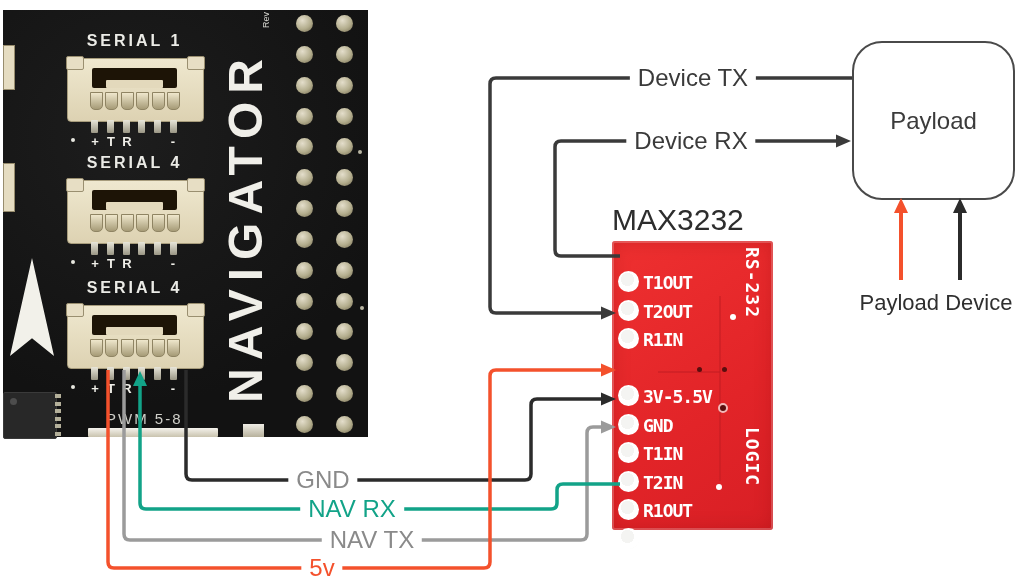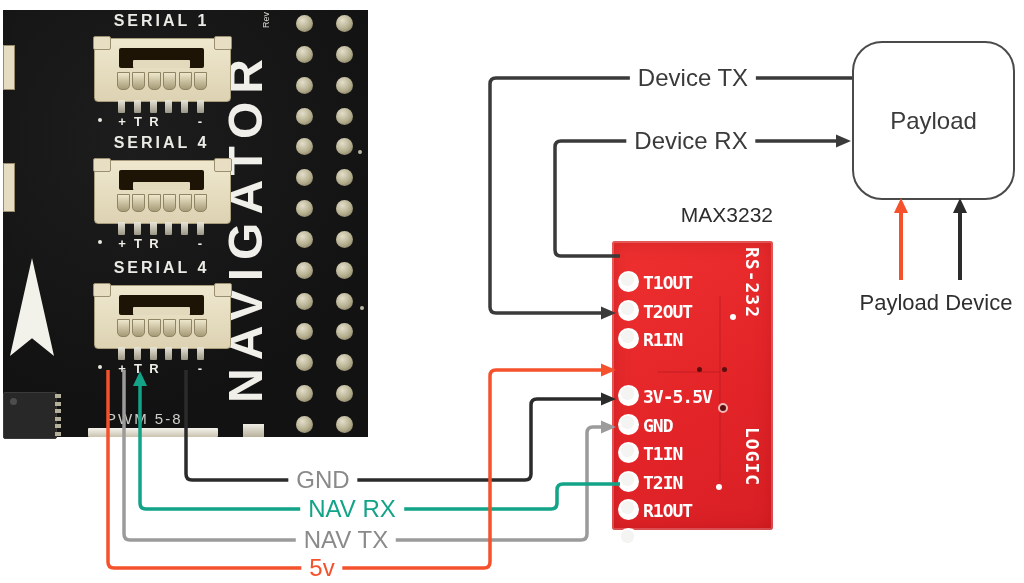--- a/index.html
+++ b/index.html
@@ -6,21 +6,21 @@
   #stage{position:relative;width:1024px;height:583px;background:#fff;overflow:hidden;
          font-family:"Liberation Sans",sans-serif;}
   
   #navboard{position:absolute;left:3px;top:10px;width:365px;height:427px;
     background:radial-gradient(circle at 35% 30%, #1d1d1d, #121212 70%);z-index:1;}
   .nav-vert{position:absolute;left:35px;top:191px;width:416px;height:52px;
     transform:rotate(-90deg);text-align:center;line-height:52px;
     font-size:48px;font-weight:bold;letter-spacing:8px;color:#f0efe9;}
   .rev-vert{position:absolute;left:243px;top:5px;width:40px;height:10px;
     transform:rotate(-90deg);font-size:9px;color:#d8d8d2;text-align:center;line-height:10px;}
-  .serial-group{position:absolute;left:91px;width:135px;height:120px;}
+  .serial-group{position:absolute;left:64px;width:135px;height:120px;margin-top:20px;}
   .serial-title{position:absolute;top:0;left:0;width:135px;text-align:center;
     font-size:16px;font-weight:bold;letter-spacing:3px;color:#ebebe6;}
   .conn{position:absolute;top:26px;left:0;width:135px;height:62px;
     background:linear-gradient(#efe8cf,#ddd2b2);border:1px solid #a79c7c;border-radius:4px;}
   .conn .ear{position:absolute;top:-3px;width:16px;height:12px;background:#e7dec4;border:1px solid #9a8f70;border-radius:2px;}
   .conn .ear.l{left:-2px}.conn .ear.r{right:-2px}
   .conn .slot{position:absolute;left:24px;top:9px;width:85px;height:20px;background:#1d1406;border-radius:2px;}
   .conn .tab{position:absolute;left:38px;top:21px;width:57px;height:8px;background:#e3d9bc;border-radius:1px;}
   .nubs{position:absolute;left:22px;top:33px;width:90px;height:18px;display:flex;justify-content:space-between;}
   .nub{width:13px;height:18px;background:linear-gradient(#efe7cc,#a69b77);border-radius:0 0 5px 5px;border:1px solid #8f8463;box-sizing:border-box;}
@@ -61,22 +61,22 @@
     padding:0 8px;font-size:24px;white-space:nowrap;z-index:4;}
   .c-dark{color:var(--c-dark);} .c-grayl{color:var(--c-label_gray);}
   .c-teal{color:var(--c-teal);} .c-orange{color:var(--c-orange);}
   
   #payload{position:absolute;left:852px;top:41px;width:159px;height:155px;border:2px solid #4a4a4a;
     border-radius:30px;z-index:2;display:flex;align-items:center;justify-content:center;
     font-size:24px;color:#3b3b3b;background:#fff;}
   .payload-power{position:absolute;left:936px;top:303px;transform:translate(-50%,-50%);
     font-size:22px;color:#2f2f2f;z-index:4;white-space:nowrap;}
   
-  .max-title{position:absolute;left:612px;top:203px;width:161px;text-align:right;
-    font-size:21px;color:#2d2d2d;z-index:4;}
+  .max-title{position:absolute;left:612px;top:203px;width:161px;text-align:left;
+    font-size:30px;color:#2d2d2d;z-index:4;}
   #maxboard{position:absolute;left:612px;top:241px;width:161px;height:289px;z-index:2;
     background:linear-gradient(145deg,#ee3030,#e22428 60%,#d81f25);border-radius:3px;
     box-shadow:inset 0 0 0 2px rgba(255,255,255,.22), inset 0 0 18px rgba(120,0,0,.25);}
   .mpin{position:absolute;left:0;width:161px;height:22px;margin-top:26px;}
   .mpin .hole{position:absolute;left:6px;top:0;width:21px;height:21px;border-radius:50%;
     background:radial-gradient(circle at 45% 40%, #f4f4f2 0 38%, #ffffff 39% 72%, #d9d6cf 100%);}
   .mpin .plabel{position:absolute;left:31px;top:1px;font-family:"DejaVu Sans Mono",monospace;
     font-weight:bold;font-size:18px;color:#fff;letter-spacing:-1px;white-space:nowrap;}
   .side-text{position:absolute;left:130px;writing-mode:vertical-rl;text-orientation:mixed;
     font-family:"DejaVu Sans Mono",monospace;font-weight:bold;font-size:18px;color:#fff;letter-spacing:1px;}
@@ -350,16 +350,16 @@
     <path class="s-orange" style="stroke-width:4px" d="M 901 280 L 901 212"></path>
     <polygon class="f-orange" points="894,213 901,198 908,213"></polygon>
     <path class="s-black" style="stroke-width:4px" d="M 960 280 L 960 212"></path>
     <polygon class="f-black" points="953,213 960,198 967,213"></polygon>
   </svg>
 
   <div class="wlabel c-dark" style="left:693px;top:78px">Device TX</div>
   <div class="wlabel c-dark" style="left:691px;top:141px">Device RX</div>
   <div class="wlabel c-grayl" style="left:323px;top:480px">GND</div>
   <div class="wlabel c-teal" style="left:352px;top:509px">NAV RX</div>
-  <div class="wlabel c-grayl" style="left:346px;top:540px">NAV TX</div>
+  <div class="wlabel c-grayl" style="left:372px;top:540px">NAV TX</div>
   <div class="wlabel c-orange" style="left:322px;top:568px">5v</div>
 
 </div>
 
 </body></html>

